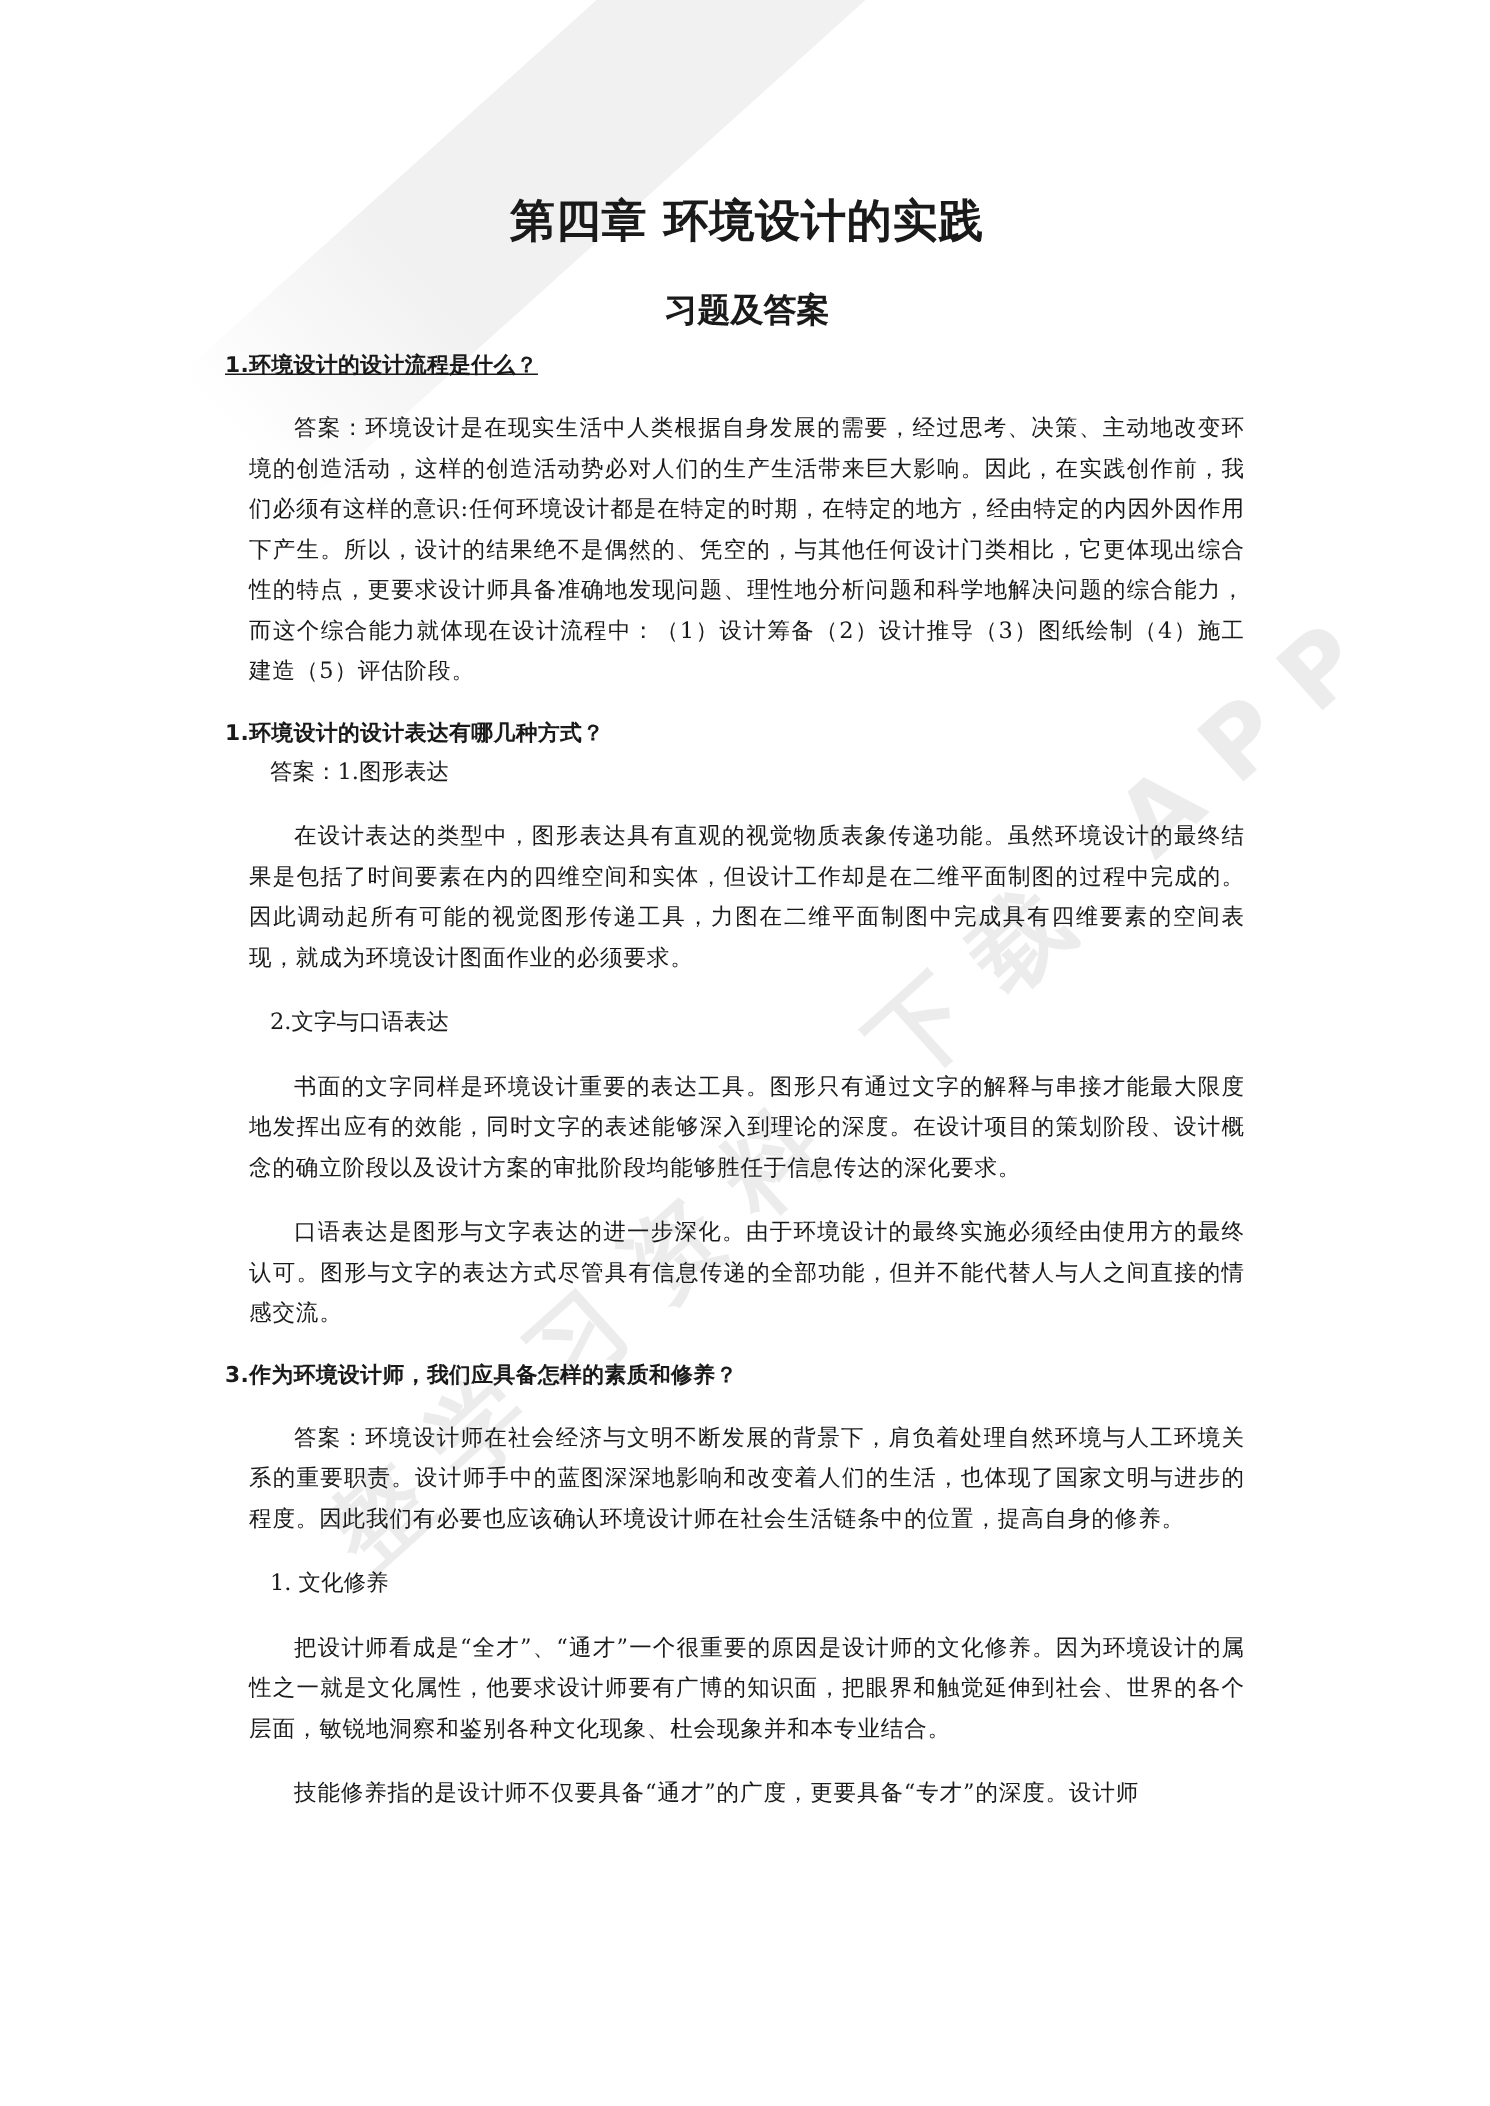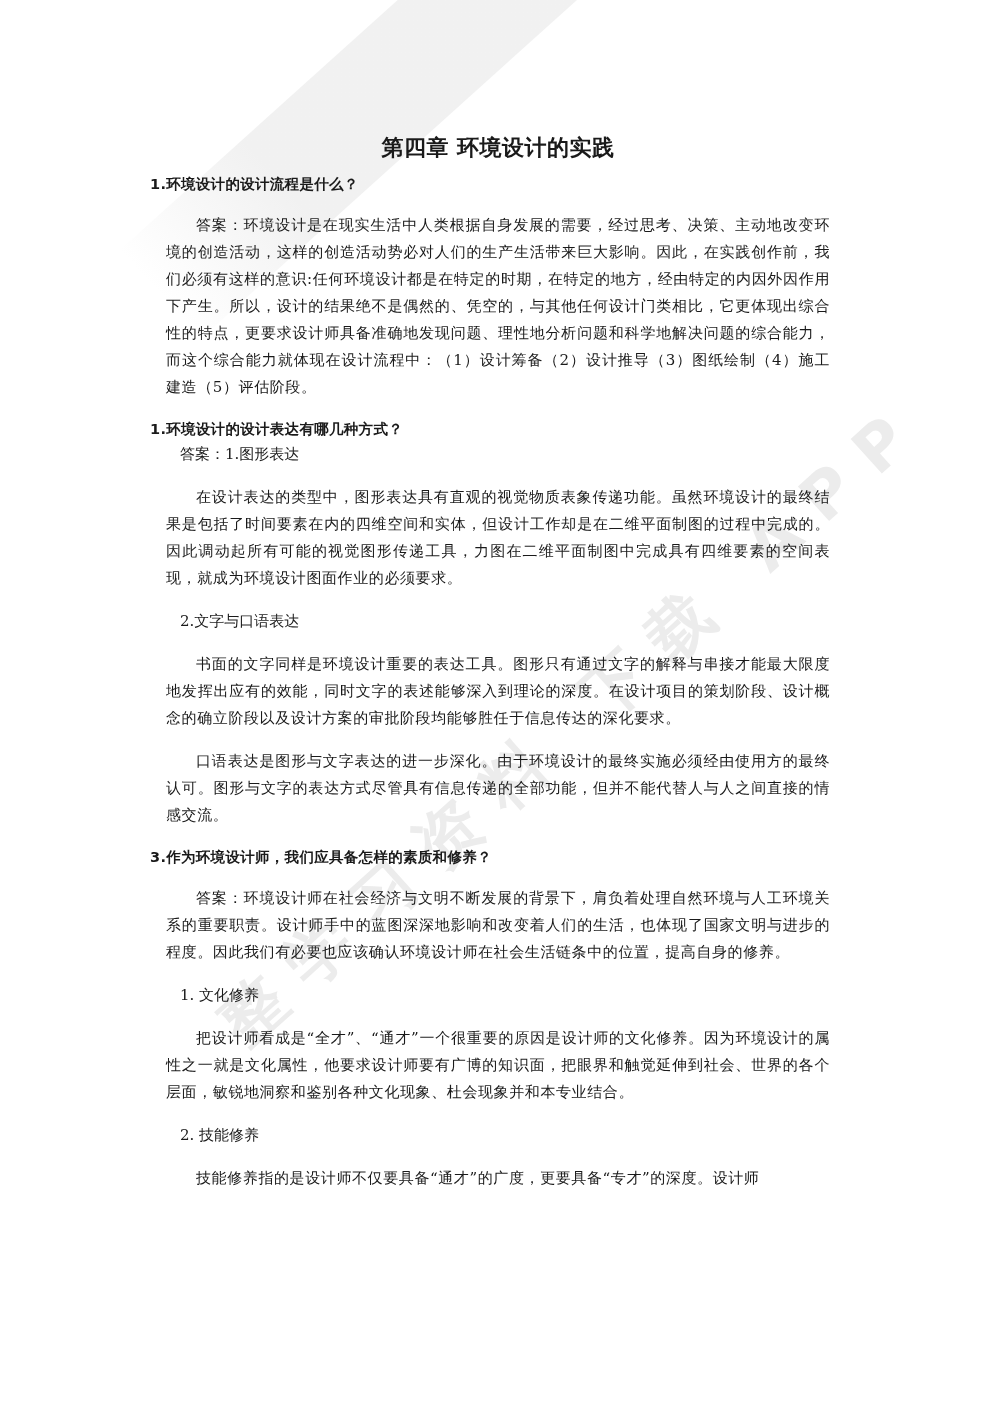--- a/index.html
+++ b/index.html
@@ -14,61 +14,61 @@
     pointer-events: none;
   }
   .watermark-text {
     position: absolute; left: 200px; top: 1000px; transform: rotate(-42deg); transform-origin: left top;
     font-family: "DejaVu Sans", sans-serif; font-size: 64px; font-weight: bold; letter-spacing: 24px;
     color: rgba(120,120,120,0.14); white-space: nowrap; pointer-events: none;
   }
   .page { position: absolute; left: 150px; top: 128px; width: 696px; }
   h1 {
     margin: 0; text-align: center; font-family: "DejaVu Sans", sans-serif; font-weight: bold;
-    font-size: 22px; height: 40px; line-height: 40px; letter-spacing: 0.5px;
+    font-size: 30px; height: 40px; line-height: 40px; letter-spacing: 0.5px;
   }
   h2 {
     margin: 20px 0 0 0; text-align: center; font-family: "DejaVu Sans", sans-serif; font-weight: bold;
     font-size: 22px; height: 40px; line-height: 40px;
   }
   .q {
     margin: 0; font-family: "DejaVu Sans", sans-serif; font-weight: bold; font-size: 14.5px;
     line-height: 24px; height: 24px; letter-spacing: 0.3px;
   }
   .p {
     margin: 16px; font-size: 15px; line-height: 27px; text-indent: 2em; text-align: justify;
     letter-spacing: 0.6px;
   }
   .sub { margin: 0; font-size: 15px; line-height: 27px; text-indent: 2em; }
-  .mt4 { margin-top: 4px; }
+  .mt4 { margin-top: 4px; text-decoration: underline; }
 </style>
 </head>
 <body>
 
 <div class="watermark"></div>
 <div class="watermark-text">整学习资料 下载 APP</div>
 
 <div class="page">
   <h1>第四章  环境设计的实践</h1>
+  <h2>习题及答案</h2>
 
   <div>
     <p class="q mt4">1.环境设计的设计流程是什么？</p>
     <p class="p">答案：环境设计是在现实生活中人类根据自身发展的需要，经过思考、决策、主动地改变环境的创造活动，这样的创造活动势必对人们的生产生活带来巨大影响。因此，在实践创作前，我们必须有这样的意识:任何环境设计都是在特定的时期，在特定的地方，经由特定的内因外因作用下产生。所以，设计的结果绝不是偶然的、凭空的，与其他任何设计门类相比，它更体现出综合性的特点，更要求设计师具备准确地发现问题、理性地分析问题和科学地解决问题的综合能力，而这个综合能力就体现在设计流程中：（1）设计筹备（2）设计推导（3）图纸绘制（4）施工建造（5）评估阶段。</p>
   </div>
 
   <div>
     <p class="q">1.环境设计的设计表达有哪几种方式？</p>
     <p class="sub">答案：1.图形表达</p>
     <p class="p">在设计表达的类型中，图形表达具有直观的视觉物质表象传递功能。虽然环境设计的最终结果是包括了时间要素在内的四维空间和实体，但设计工作却是在二维平面制图的过程中完成的。因此调动起所有可能的视觉图形传递工具，力图在二维平面制图中完成具有四维要素的空间表现，就成为环境设计图面作业的必须要求。</p>
     <p class="sub">2.文字与口语表达</p>
     <p class="p">书面的文字同样是环境设计重要的表达工具。图形只有通过文字的解释与串接才能最大限度地发挥出应有的效能，同时文字的表述能够深入到理论的深度。在设计项目的策划阶段、设计概念的确立阶段以及设计方案的审批阶段均能够胜任于信息传达的深化要求。</p>
     <p class="p">口语表达是图形与文字表达的进一步深化。由于环境设计的最终实施必须经由使用方的最终认可。图形与文字的表达方式尽管具有信息传递的全部功能，但并不能代替人与人之间直接的情感交流。</p>
   </div>
 
   <div>
     <p class="q">3.作为环境设计师，我们应具备怎样的素质和修养？</p>
     <p class="p">答案：环境设计师在社会经济与文明不断发展的背景下，肩负着处理自然环境与人工环境关系的重要职责。设计师手中的蓝图深深地影响和改变着人们的生活，也体现了国家文明与进步的程度。因此我们有必要也应该确认环境设计师在社会生活链条中的位置，提高自身的修养。</p>
     <p class="sub">1. 文化修养</p>
     <p class="p">把设计师看成是“全才”、“通才”一个很重要的原因是设计师的文化修养。因为环境设计的属性之一就是文化属性，他要求设计师要有广博的知识面，把眼界和触觉延伸到社会、世界的各个层面，敏锐地洞察和鉴别各种文化现象、杜会现象并和本专业结合。</p>
-    <p class="sub">2. 技能修养</p>
     <p class="p">技能修养指的是设计师不仅要具备“通才”的广度，更要具备“专才”的深度。设计师</p>
   </div>
 </div>
 
 </body></html>

